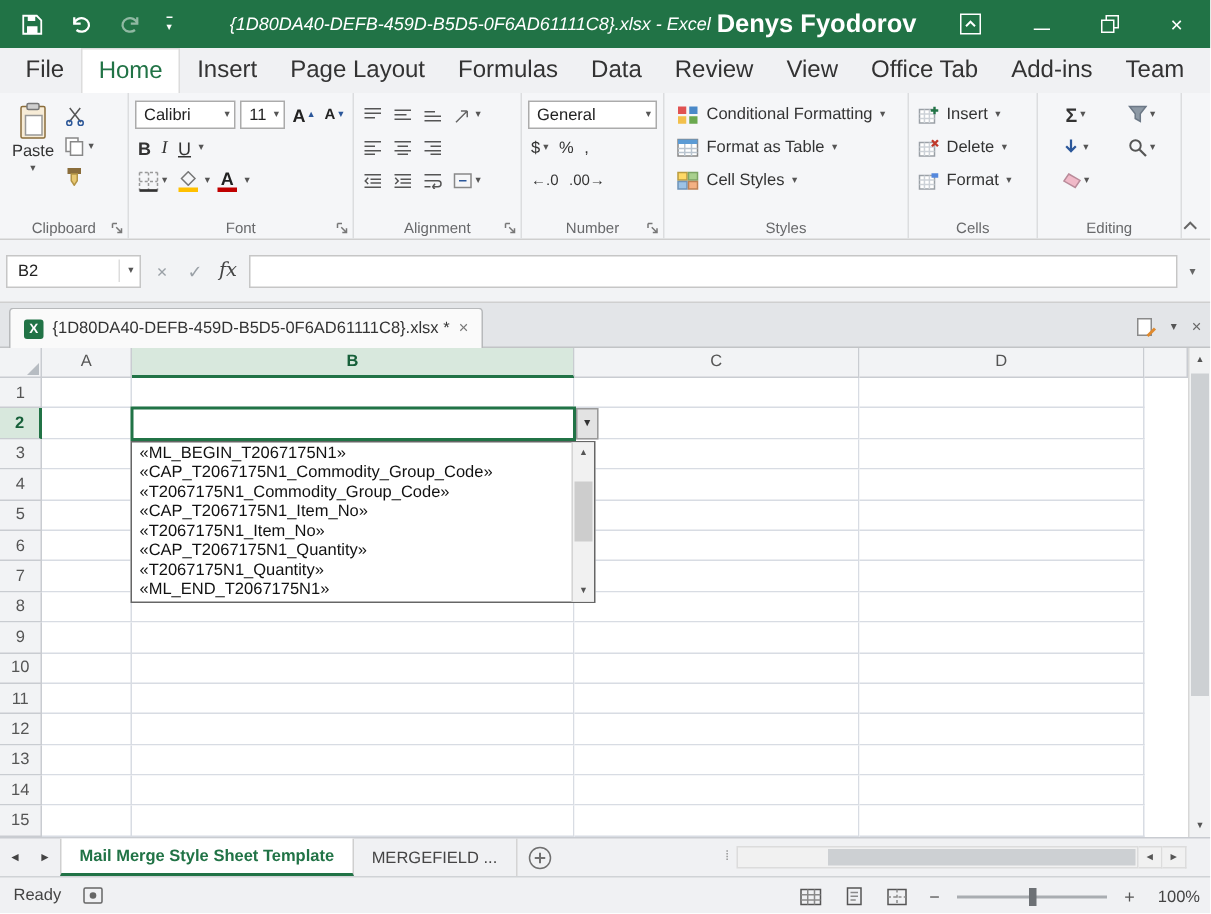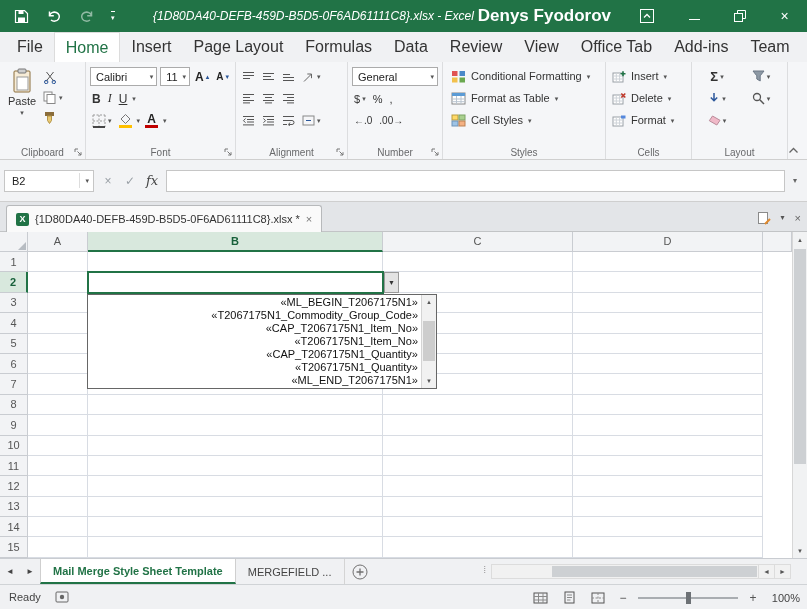--- a/index.html
+++ b/index.html
@@ -74,21 +74,21 @@
   .colhead{height:20px;line-height:19px;text-align:center;font-size:11px;color:#555;background:#f2f3f5;border-right:1px solid #c9ccd1;border-bottom:1px solid #c9ccd1;}
   .colhead.sel{background:#d8e8dd;color:#17603a;border-bottom:2px solid #217346;font-weight:700;}
   .rowheads{position:absolute;left:0;top:20px;width:28px;}
   .rowhead{width:28px;text-align:center;font-size:11px;color:#555;background:#f2f3f5;border-right:1px solid #c9ccd1;border-bottom:1px solid #c9ccd1;display:flex;align-items:center;justify-content:center;}
   .rowhead.sel{background:#d8e8dd;color:#17603a;border-right:2px solid #217346;font-weight:700;}
   .cells{position:absolute;left:28px;top:20px;}
   .crow{display:flex;}
   .cell{border-right:1px solid #d8dce3;border-bottom:1px solid #d8dce3;background:#fff;}
   .selcell{position:absolute;left:87px;top:39px;width:297px;height:23px;background:#fff;border:2px solid #217346;z-index:5;}
   .ddbtn{position:absolute;left:384px;top:40px;width:15px;height:21px;background:#e3e3e3;border:1px solid #9a9a9a;display:flex;align-items:center;justify-content:center;z-index:6;color:#333;font-size:7px;}
-  .dropdown{position:absolute;left:87px;top:62px;width:350px;background:#fff;border:1px solid #666;z-index:20;padding:1px 0;text-align:right;}
+  .dropdown{position:absolute;left:87px;top:62px;width:310px;background:#fff;border:1px solid #666;z-index:20;padding:1px 0;}
   .dditem{height:13px;line-height:13px;padding-left:5px;font-size:11px;color:#111;white-space:nowrap;overflow:hidden;padding-right:18px;}
   .ddscroll{position:absolute;right:0;top:0;bottom:0;width:15px;background:#f1f1f1;border-left:1px solid #d4d4d4;}
   .dds-up,.dds-down{position:absolute;left:0;right:0;height:14px;display:flex;align-items:center;justify-content:center;font-size:6px;color:#555;background:#f1f1f1;}
   .dds-up{top:0;} .dds-down{bottom:0;}
   .dds-thumb{position:absolute;left:1px;right:1px;top:26px;height:40px;background:#cdcdcd;}
   .vscroll{position:absolute;right:0;top:0;bottom:0;width:15px;background:#f1f2f3;border-left:1px solid #d7d7d7;}
   .vs-up,.vs-down{position:absolute;left:0;right:0;height:15px;display:flex;align-items:center;justify-content:center;font-size:6px;color:#555;}
   .vs-up{top:0;} .vs-down{bottom:0;}
   .vs-thumb{position:absolute;left:1px;right:1px;top:17px;height:215px;background:#cdd0d3;}
 
@@ -481,21 +481,21 @@
             </svg>
             <span class="car">▾</span>
           </span>
         <span class="btn">
             <svg width="13" height="11" viewBox="0 0 13 11">
               <path d="M4.5 1 12 5.3 8.8 10 1.3 5.7z" fill="#f0b9c8" stroke="#b98b9a"></path>
             </svg>
             <span class="car">▾</span>
           </span>
       </div>
-      <div class="rg-label"><span>Layout</span></div>
+      <div class="rg-label"><span>Editing</span></div>
     </div>
 
     <span class="chev-collapse">
       <svg width="11" height="7" viewBox="0 0 11 7">
           <path d="M1.5 5.5 5.5 1.5 9.5 5.5" fill="none" stroke="#666" stroke-width="1.3"></path>
         </svg>
     </span>
   </div>
 
   <div class="fbar">
@@ -650,20 +650,21 @@
           <div class="cell" style="width: 190px;"></div>
         </div>
       </div>
 
     <div class="selcell"></div>
     <div class="ddbtn">▼</div>
 
     <div class="dropdown">
       <div id="dditems">
           <div class="dditem">«ML_BEGIN_T2067175N1»</div>
+          <div class="dditem">«CAP_T2067175N1_Commodity_Group_Code»</div>
           <div class="dditem">«T2067175N1_Commodity_Group_Code»</div>
           <div class="dditem">«CAP_T2067175N1_Item_No»</div>
           <div class="dditem">«T2067175N1_Item_No»</div>
           <div class="dditem">«CAP_T2067175N1_Quantity»</div>
           <div class="dditem">«T2067175N1_Quantity»</div>
           <div class="dditem">«ML_END_T2067175N1»</div>
         </div>
       <div class="ddscroll">
         <span class="dds-up">▲</span>
         <span class="dds-thumb"></span>

